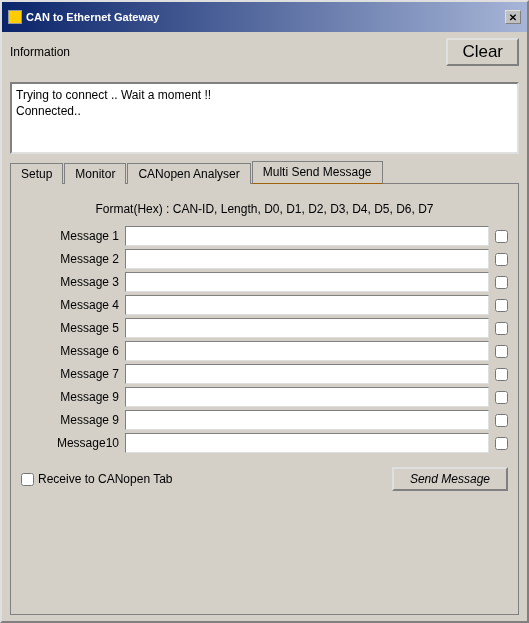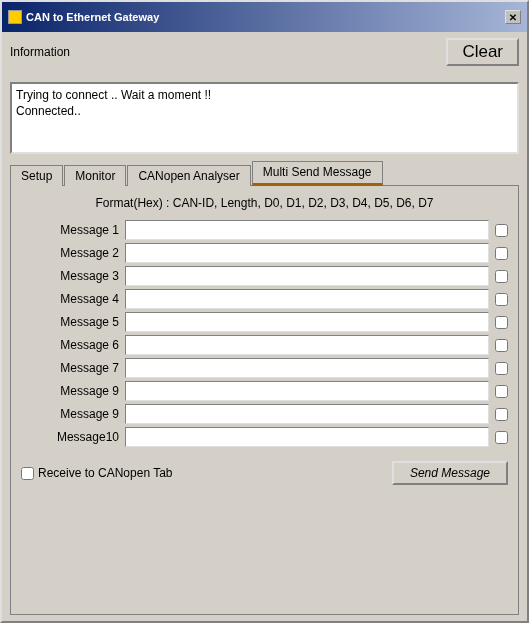--- a/index.html
+++ b/index.html
@@ -122,39 +122,40 @@
       background: #d4d0c8;
       border: 1px solid #808080;
       border-bottom: none;
       font-size: 12px;
       cursor: pointer;
       position: relative;
       top: 1px;
     }
     .tab.active {
       background: #d4d0c8;
-      border-bottom: 3px solid #a16207;
+      border-bottom: 1px solid #a16207;
       z-index: 2;
       padding-bottom: 4px;
     }
     .tab-content {
       border: 1px solid #808080;
       background: #d4d0c8;
       flex: 1;
       padding: 10px 10px;
       display: flex;
       flex-direction: column;
       gap: 6px;
       position: relative;
       z-index: 0;
     }
     .format-label {
       text-align: center;
       font-size: 12px;
       margin-bottom: 4px;
+      margin-top: 8px;
     }
     .messages-grid {
       display: flex;
       flex-direction: column;
       gap: 3px;
     }
     .message-row {
       display: flex;
       align-items: center;
       gap: 6px;

